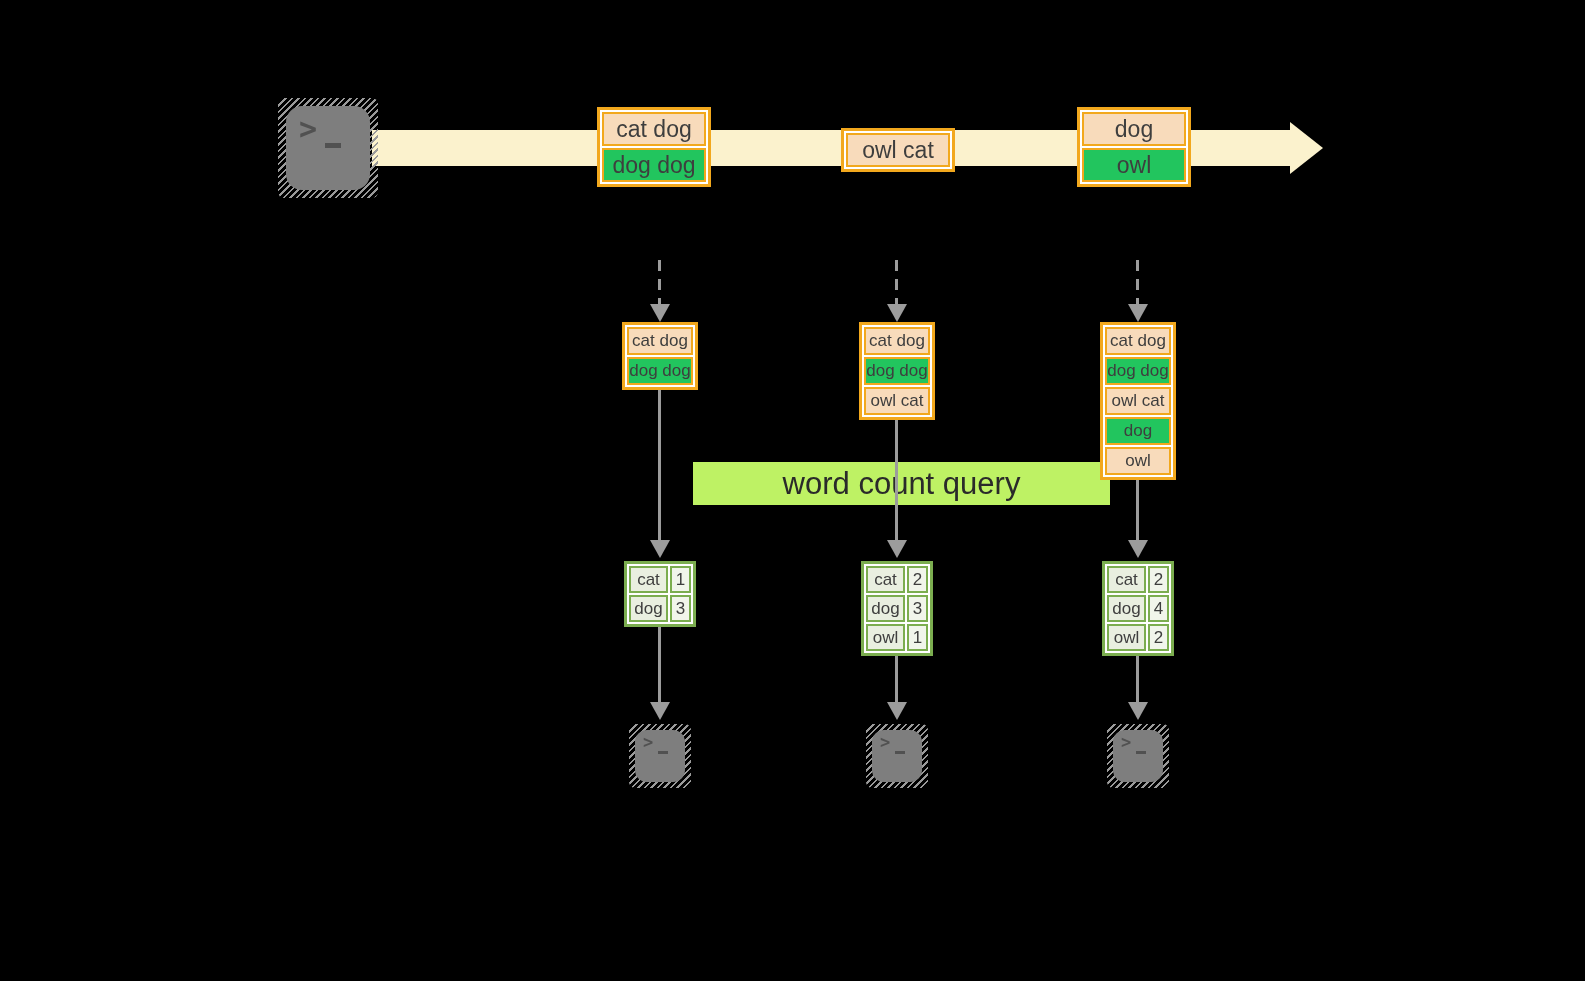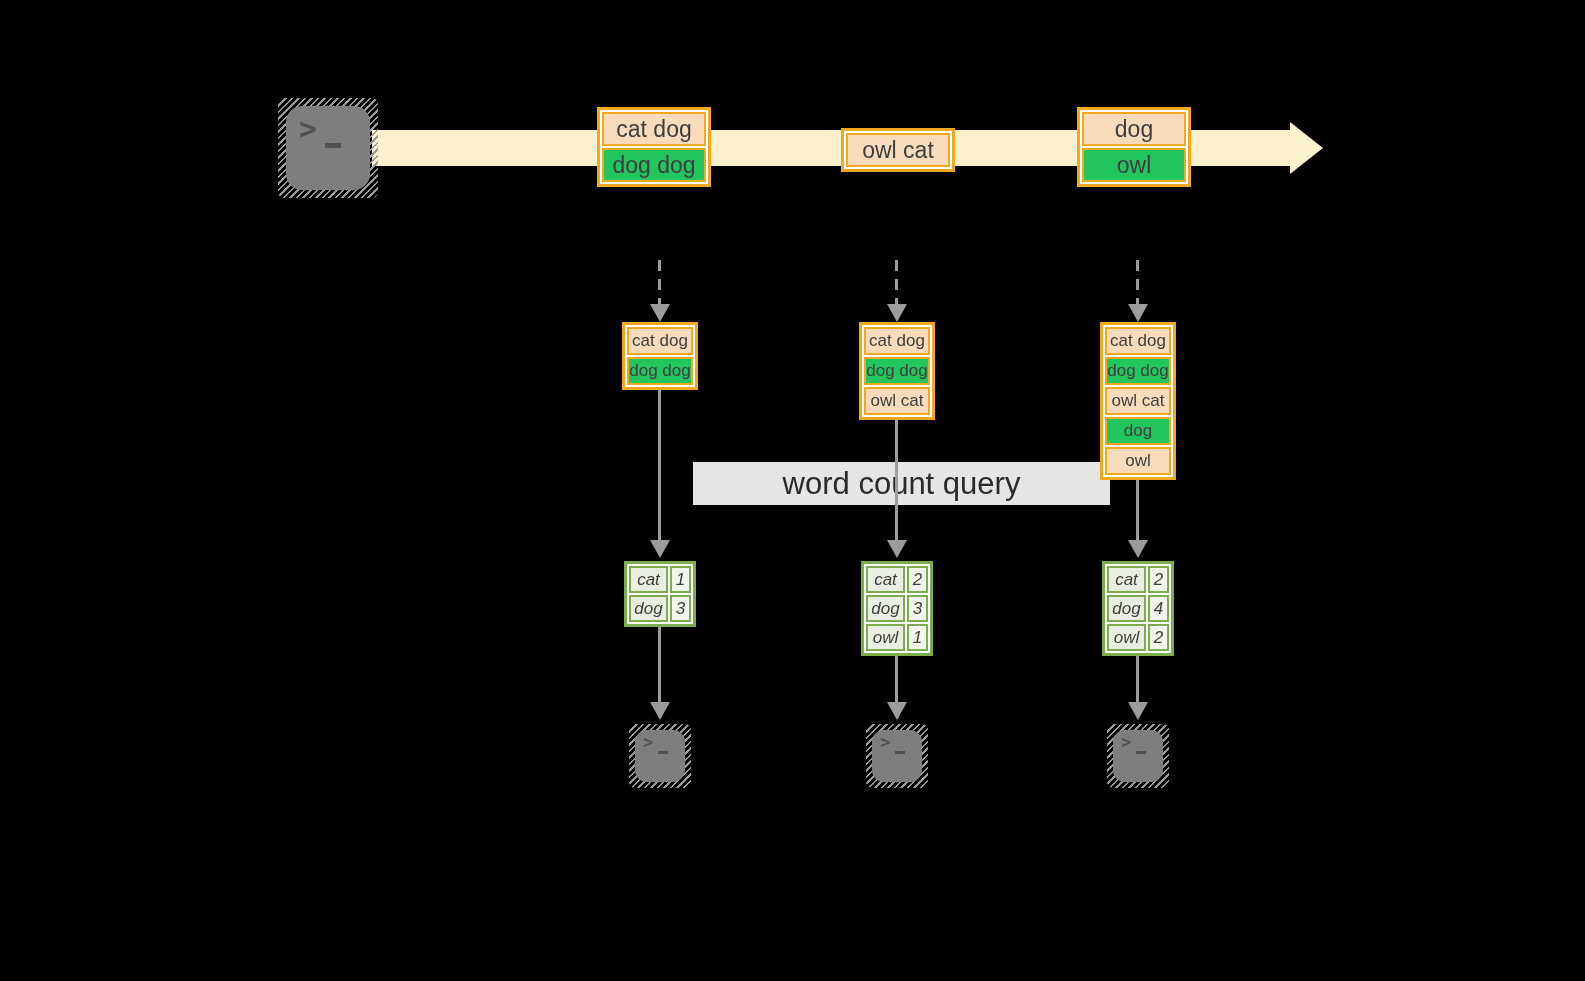--- a/index.html
+++ b/index.html
@@ -17,42 +17,42 @@
     display:flex;flex-direction:column;gap:2px;z-index:3;}
   .orow{border:2px solid #f2a81d;display:flex;align-items:center;justify-content:center;}
   .peach{background:#f8dbbb;}
   .cream{background:#22c55e;}
   .big-row{height:34px;font-size:23px;}
   .sm-row{height:28px;font-size:17px;}
   
   .gbox{position:absolute;background:#ffffff;border:3px solid #7bad4f;padding:2px;width:72px;
     display:grid;grid-template-columns:1fr 21px;grid-auto-rows:27px;gap:2px;z-index:3;}
   .gcell{border:2px solid #7bad4f;background:#e9efe0;display:flex;align-items:center;justify-content:center;
-    font-size:17px;font-style:italic;}
+    font-size:17px;}
   .gnum{background:#f1f5eb;}
   
   .vdash{position:absolute;width:3px;z-index:2;
     background:repeating-linear-gradient(to bottom,#9c9c9c 0 11px,transparent 11px 19px);}
   .vline{position:absolute;width:3px;background:#9c9c9c;z-index:2;}
   .ahead{position:absolute;width:0;height:0;z-index:2;
     border-left:10px solid transparent;border-right:10px solid transparent;border-top:18px solid #9c9c9c;}
   
   .term{position:absolute;z-index:3;border-radius:6px;
     background:repeating-linear-gradient(135deg,#9a9a9a 0 1.8px,transparent 1.8px 4.6px);}
   .term-inner{position:absolute;background:#7e7e7e;}
   .big .term-inner{inset:8px;border-radius:16px;}
   .small .term-inner{inset:6px;border-radius:12px;}
   .chev{position:absolute;font-family:"DejaVu Sans Mono",monospace;font-weight:bold;color:#515151;}
   .big .chev{left:13px;top:5px;font-size:30px;}
   .small .chev{left:8px;top:2px;font-size:17px;}
   .tdash{position:absolute;background:#515151;}
   .big .tdash{left:39px;top:37px;width:16px;height:5px;}
   .small .tdash{left:23px;top:21px;width:10px;height:3px;}
   
-  .qband{position:absolute;left:693px;top:462px;width:417px;height:43px;background:#e5e5e5;z-index:1;
+  .qband{position:absolute;left:693px;top:462px;width:417px;height:43px;background:#bef264;z-index:1;
     display:flex;align-items:center;justify-content:center;font-size:31px;color:#2a2a2a;}
 </style>
 </head>
 <body>
 
 <div class="canvas">
 
   <div class="term big" style="left:278px;top:98px;width:100px;height:100px;">
     <div class="term-inner">
       <span class="chev">&gt;</span>

